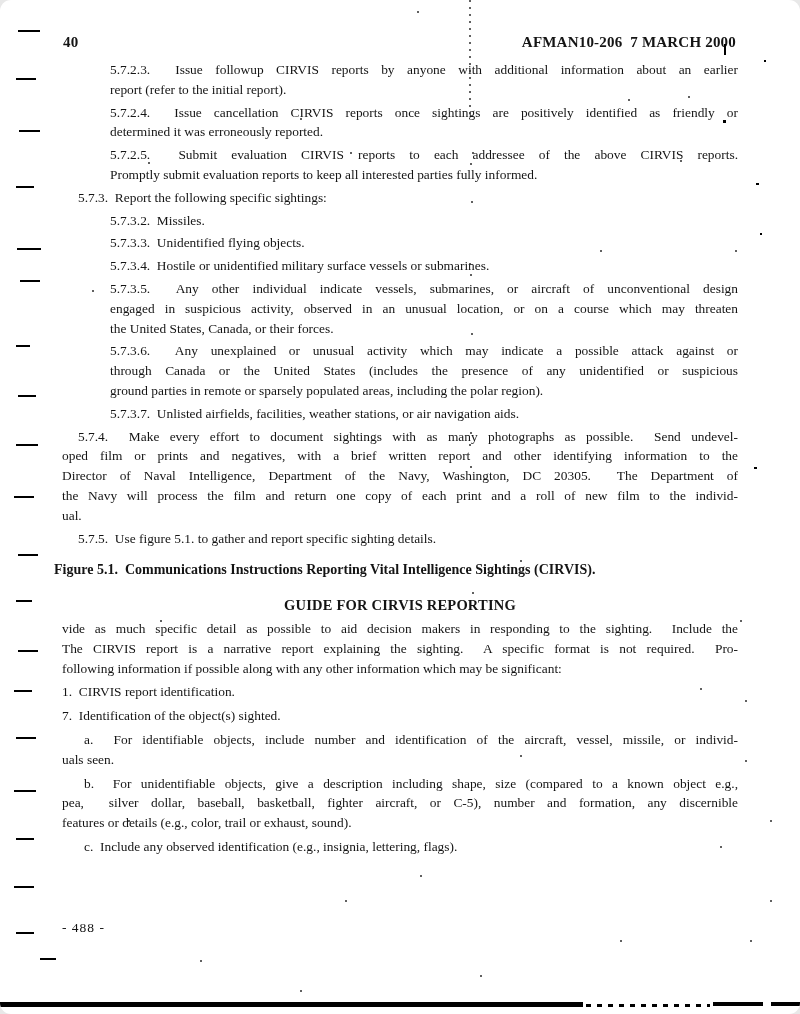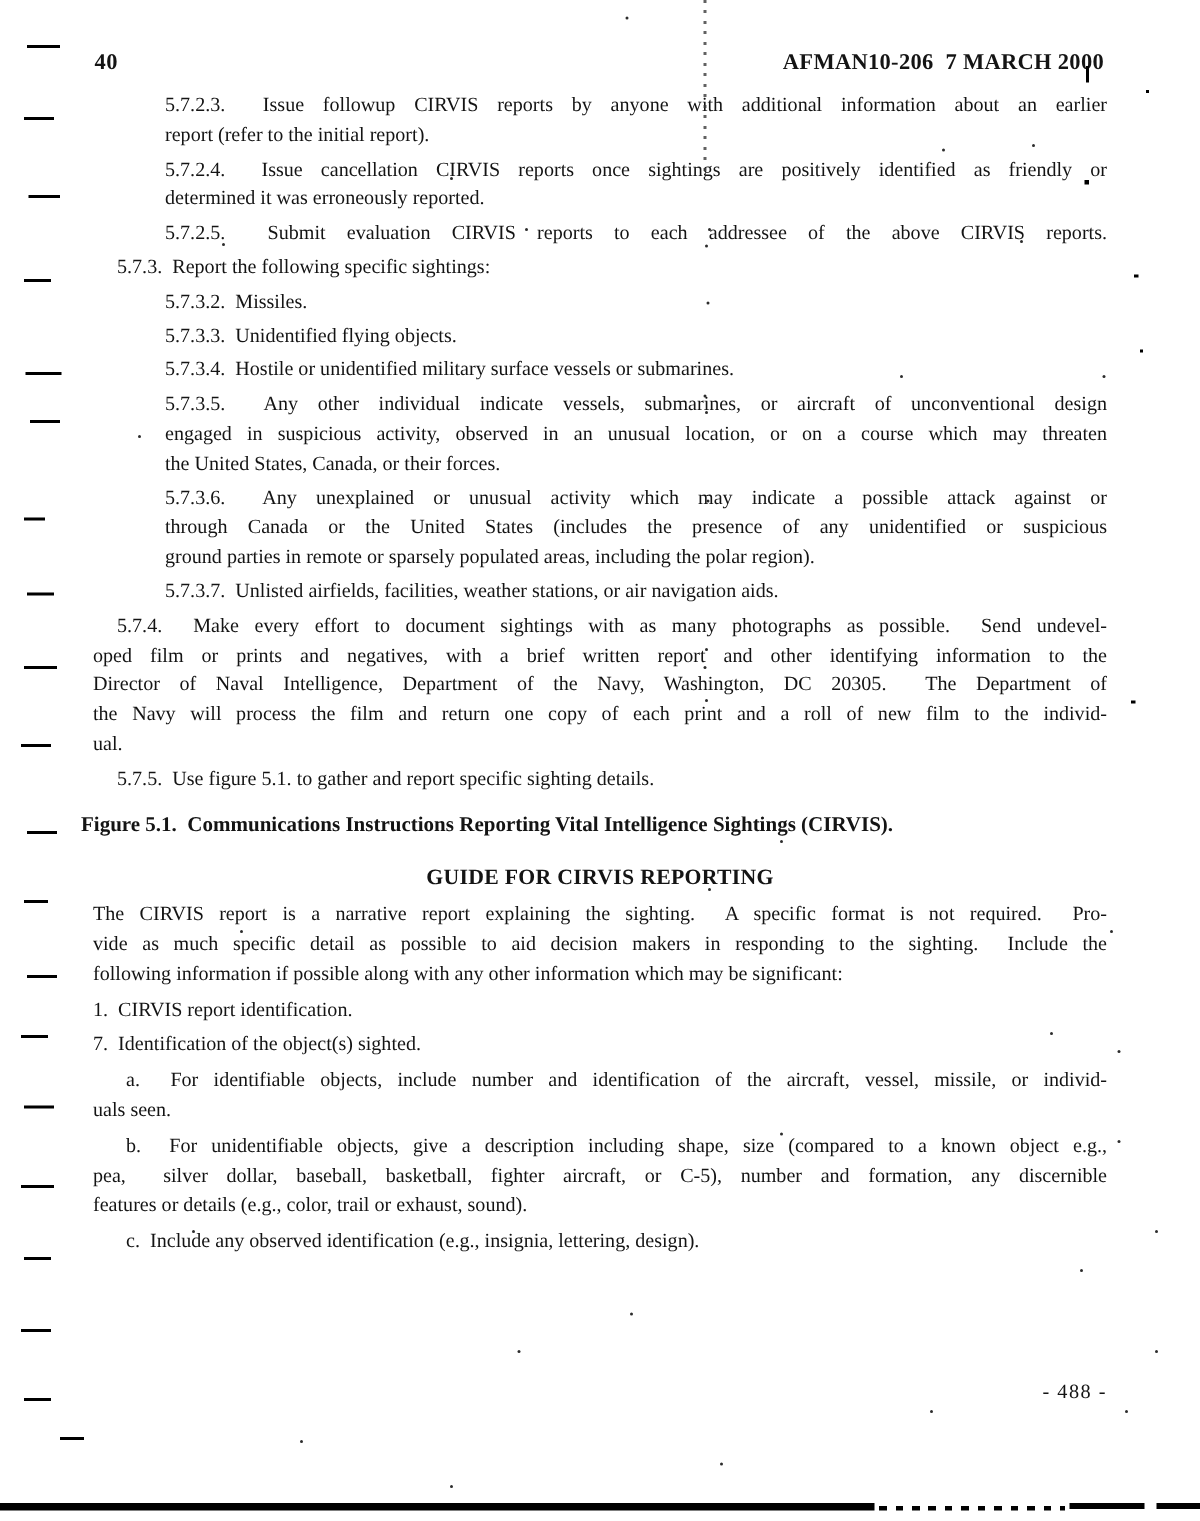--- a/index.html
+++ b/index.html
@@ -1,20 +1,21 @@
 <!DOCTYPE html>
 <html><head>
 <meta charset="utf-8">
 <style>
   html,body{margin:0;padding:0;background:#e8e8e8;}
   .page{
     position:relative;width:800px;height:1014px;background:#ffffff;
     overflow:hidden;margin:0 auto;
     font-family:"Liberation Serif","DejaVu Serif",serif;
     color:#141414;
+    border-radius:11px;
   }
   
   .hdr-left{
     position:absolute;left:63px;top:34px;
     font-weight:bold;font-size:15px;letter-spacing:.3px;
   }
   .hdr-right{
     position:absolute;right:64px;top:34px;
     font-weight:bold;font-size:15px;white-space:pre;letter-spacing:.2px;
   }
@@ -33,21 +34,21 @@
   .lvl1 > .tline:first-child{padding-left:16px;}
   .roota > .tline:first-child{padding-left:22px;}
   .root{margin-bottom:4px;}
   .roota{margin-bottom:4px;}
   .caption{margin-top:12px;margin-left:-8px;font-weight:bold;font-size:14px;}
   .guide{margin-top:2px;text-align:center;font-weight:bold;font-size:14.5px;letter-spacing:.2px;}
   .guide .tline{text-align-last:center;margin-top:16px;}
   
   .footer{
     position:absolute;left:62px;top:920px;width:676px;
-    text-align:right;font-size:13.5px;letter-spacing:1px;
+    text-align:left;font-size:13.5px;letter-spacing:1px;
   }
   
   .rule-main{position:absolute;left:0;top:1002px;width:583px;height:5px;background:#000;}
   .rule-dash{
     position:absolute;left:586px;top:1004px;width:124px;height:3px;
     background:repeating-linear-gradient(90deg,#000 0 5px,transparent 5px 11px);
   }
   .rule-seg2{position:absolute;left:713px;top:1002px;width:50px;height:4px;background:#000;}
   .rule-seg3{position:absolute;left:771px;top:1002px;width:29px;height:4px;background:#000;}
   
@@ -71,20 +72,21 @@
       <div class="blk lvl2">
         <div class="tline">5.7.2.3.  Issue followup CIRVIS reports by anyone with additional information about an earlier</div>
         <div class="tline last">report (refer to the initial report).</div>
       </div>
       <div class="blk lvl2">
         <div class="tline">5.7.2.4.  Issue cancellation CIRVIS reports once sightings are positively identified as friendly or</div>
         <div class="tline last">determined it was erroneously reported.</div>
       </div>
       <div class="blk lvl2">
         <div class="tline">5.7.2.5.  Submit evaluation CIRVIS reports to each addressee of the above CIRVIS reports.</div>
+        <div class="tline last">Promptly submit evaluation reports to keep all interested parties fully informed.</div>
       </div>
       <div class="blk lvl1">
         <div class="tline last">5.7.3.  Report the following specific sightings:</div>
       </div>
       <div class="blk lvl2">
         <div class="tline last">5.7.3.2.  Missiles.</div>
       </div>
       <div class="blk lvl2">
         <div class="tline last">5.7.3.3.  Unidentified flying objects.</div>
       </div>
@@ -114,41 +116,41 @@
       <div class="blk lvl1">
         <div class="tline last">5.7.5.  Use figure 5.1. to gather and report specific sighting details.</div>
       </div>
       <div class="blk caption">
         <div class="tline last">Figure 5.1.  Communications Instructions Reporting Vital Intelligence Sightings (CIRVIS).</div>
       </div>
       <div class="blk guide">
         <div class="tline last">GUIDE FOR CIRVIS REPORTING</div>
       </div>
       <div class="blk root">
+        <div class="tline">vide as much specific detail as possible to aid decision makers in responding to the sighting.  Include the</div>
         <div class="tline">The CIRVIS report is a narrative report explaining the sighting.  A specific format is not required.  Pro-</div>
-        <div class="tline">vide as much specific detail as possible to aid decision makers in responding to the sighting.  Include the</div>
         <div class="tline last">following information if possible along with any other information which may be significant:</div>
       </div>
       <div class="blk root">
         <div class="tline last">1.  CIRVIS report identification.</div>
       </div>
       <div class="blk root">
         <div class="tline last">7.  Identification of the object(s) sighted.</div>
       </div>
       <div class="blk roota">
         <div class="tline">a.  For identifiable objects, include number and identification of the aircraft, vessel, missile, or individ-</div>
         <div class="tline last">uals seen.</div>
       </div>
       <div class="blk roota">
         <div class="tline">b.  For unidentifiable objects, give a description including shape, size (compared to a known object e.g.,</div>
         <div class="tline">pea,  silver dollar, baseball, basketball, fighter aircraft, or C-5), number and formation, any discernible</div>
         <div class="tline last">features or details (e.g., color, trail or exhaust, sound).</div>
       </div>
       <div class="blk roota">
-        <div class="tline last">c.  Include any observed identification (e.g., insignia, lettering, design).</div>
+        <div class="tline last">c.  Include any observed identification (e.g., insignia, lettering, flags).</div>
       </div>
     </div>
 
   <div class="footer">- 488 -</div>
 
   <div class="rule-main"></div>
   <div class="rule-dash"></div>
   <div class="rule-seg2"></div>
   <div class="rule-seg3"></div>
 

